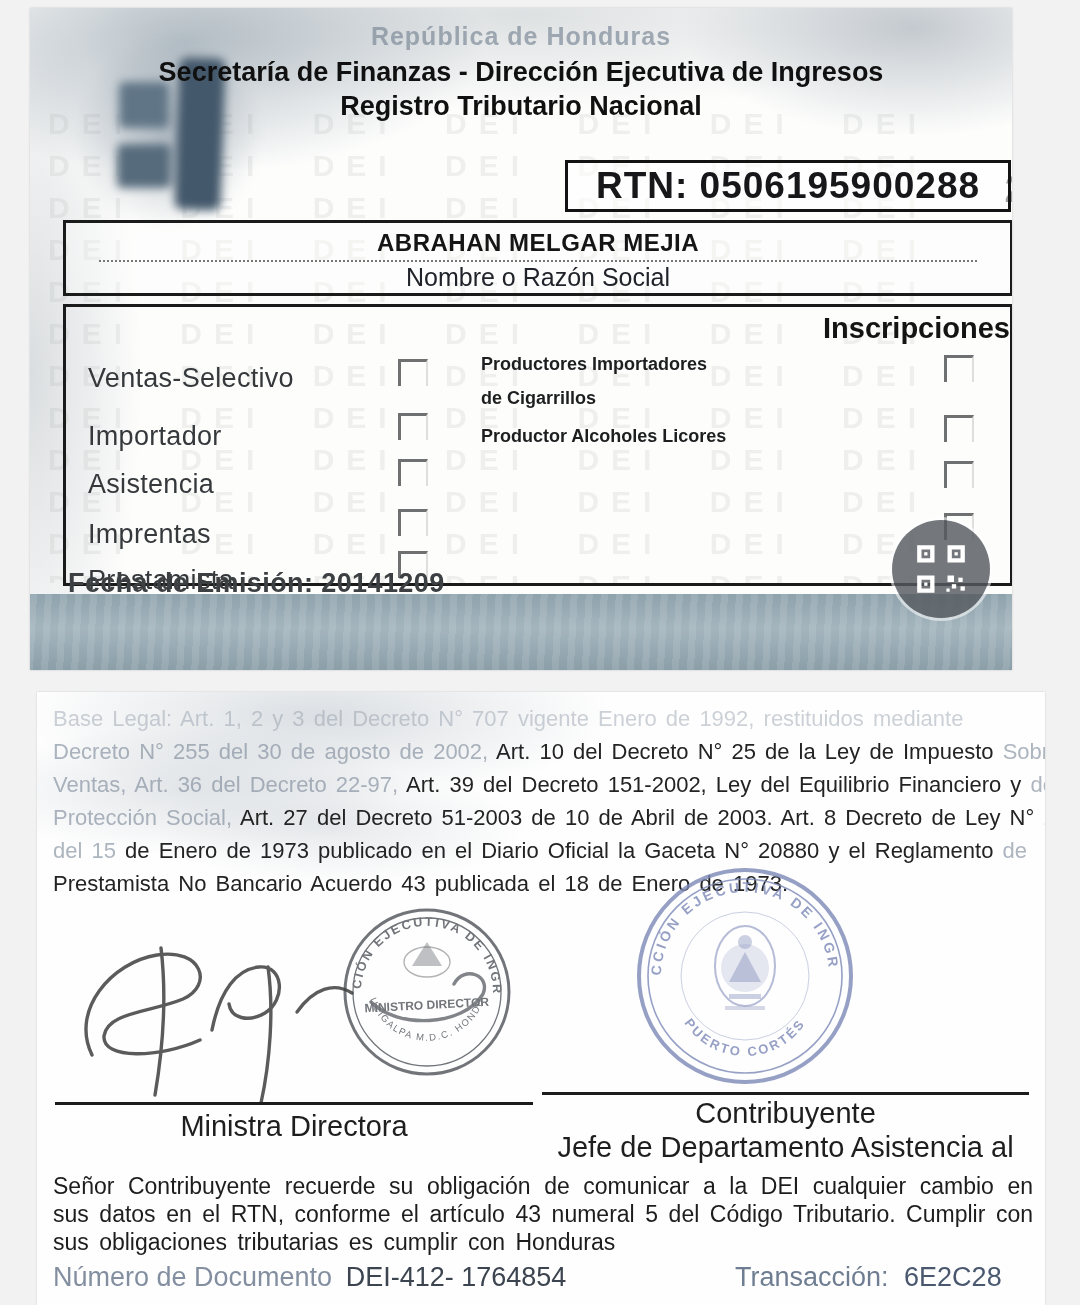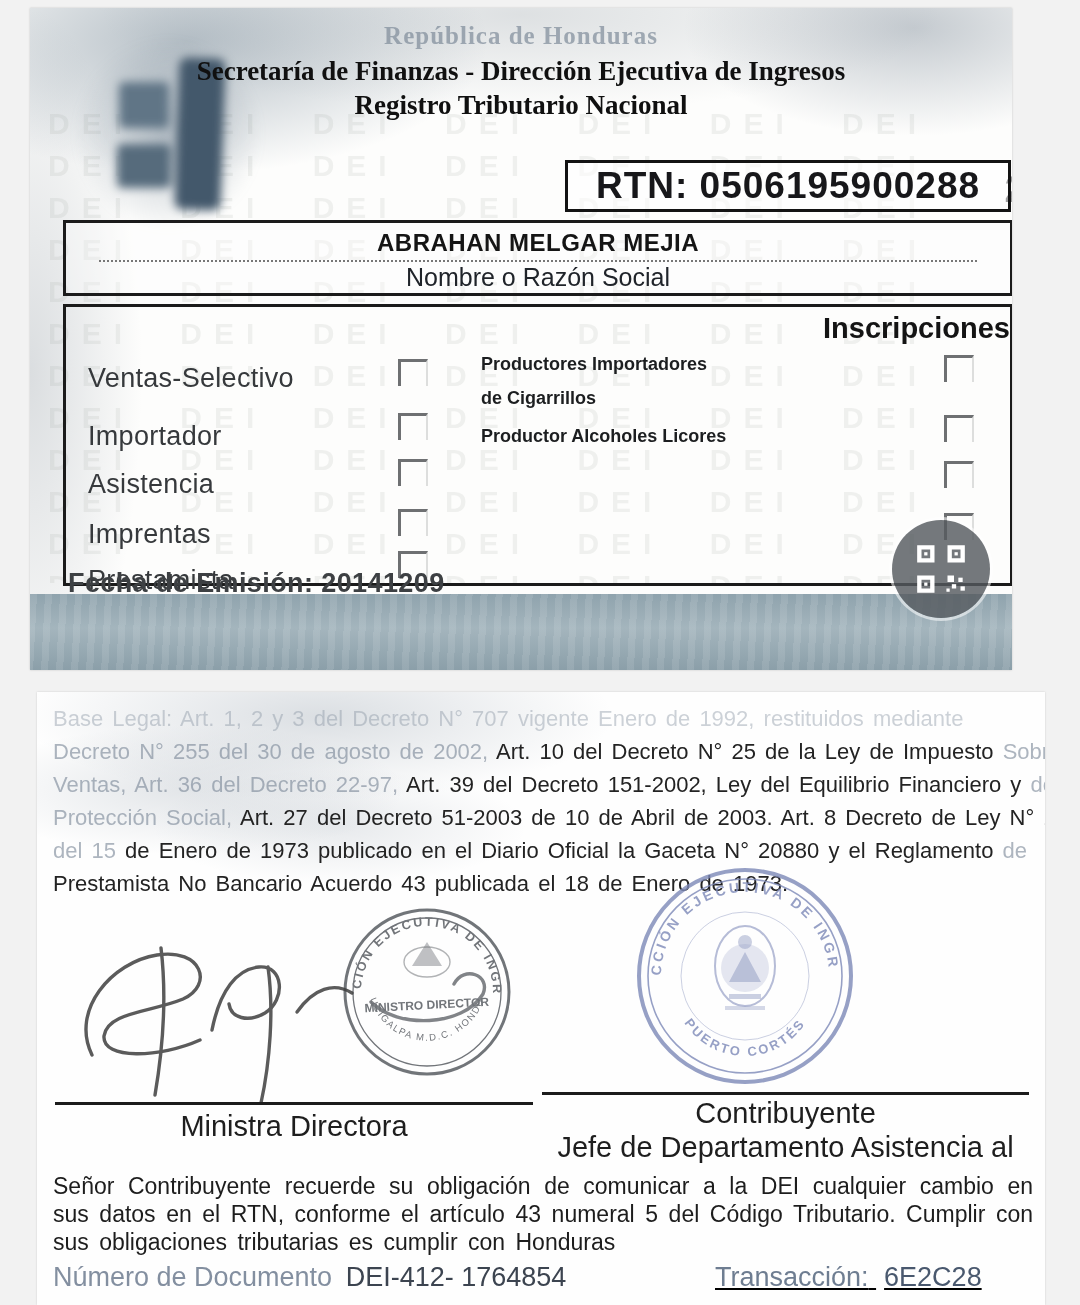--- a/index.html
+++ b/index.html
@@ -23,21 +23,21 @@
     overflow:hidden;
   }
   .watermark {
     position:absolute; left:18px; top:95px; width:946px; height:480px;
     font-size:30px; font-weight:bold; line-height:42px;
     letter-spacing:12px; word-spacing:26px;
     color:rgba(148,152,148,.13);
     overflow:hidden; white-space:normal; word-break:break-all;
     user-select:none; z-index:1;
   }
-  .front-header { position:absolute; left:0; top:14px; width:100%; text-align:center; z-index:3;font-family:Liberation Serif, serif; }
+  .front-header { position:absolute; left:0; top:14px; width:100%; text-align:center; z-index:3; }
   .hdr-country { font-size:25px; font-weight:bold; color:rgba(122,136,150,.68); letter-spacing:1px; }
   .hdr-org     { font-size:27px; font-weight:bold; color:#101010; margin-top:6px; }
   .hdr-reg     { font-size:27px; font-weight:bold; color:#101010; margin-top:3px; }
   .front-logo { position:absolute; left:55px; top:42px; width:175px; height:170px; filter:blur(5px); z-index:2; }
   .front-logo .l-bar   { position:absolute; left:92px; top:8px;  width:46px; height:152px; background:#43586b; border-radius:8px; transform:rotate(2deg); }
   .front-logo .l-b1    { position:absolute; left:34px; top:32px; width:50px; height:46px;  background:#607586; border-radius:5px; }
   .front-logo .l-b2    { position:absolute; left:32px; top:94px; width:54px; height:44px;  background:#566b7c; border-radius:5px; }
   .front-logo .l-haze  { position:absolute; left:-12px; top:-14px; width:190px; height:196px; background:radial-gradient(ellipse, rgba(92,112,130,.42), rgba(92,112,130,0) 70%); }
   .rtn-box {
     position:absolute; left:535px; top:152px; width:446px; height:52px; z-index:3;
@@ -108,21 +108,21 @@
   .siglabel { position:absolute; text-align:center; font-size:29px; color:#1e1e1e; z-index:5; }
   .siglabel-left  { left:18px;  top:418px; width:478px; }
   .siglabel-right { left:505px; top:404px; width:487px; line-height:34px; }
   .notice {
     position:absolute; left:16px; top:480px; width:980px;
     font-size:23px; line-height:28px; color:#1d1d1d; word-spacing:4px; text-align:justify;
   }
   .bottom-row { position:absolute; left:16px; top:570px; width:980px; font-size:27px; z-index:4; }
   .doc-label { color:rgba(96,112,133,.78); }
   .doc-value { color:#3c4450; margin-left:6px; }
-  .tx-wrap   { position:absolute; left:662px; top:0;text-decoration:underline; }
+  .tx-wrap   { position:absolute; left:682px; top:0; }
   .tx-label  { color:rgba(74,92,118,.8); }
   .tx-value  { color:rgba(58,74,98,.92); margin-left:8px; }
 </style>
 </head>
 <body>
 
 <div class="card-front">
   <div class="watermark">DEI DEI DEI DEI DEI DEI DEI DEI DEI DEI DEI DEI DEI DEI DEI DEI DEI DEI DEI DEI DEI DEI DEI DEI DEI DEI DEI DEI DEI DEI DEI DEI DEI DEI DEI DEI DEI DEI DEI DEI DEI DEI DEI DEI DEI DEI DEI DEI DEI DEI DEI DEI DEI DEI DEI DEI DEI DEI DEI DEI DEI DEI DEI DEI DEI DEI DEI DEI DEI DEI DEI DEI DEI DEI DEI DEI DEI DEI DEI DEI DEI DEI DEI DEI DEI DEI DEI DEI DEI DEI DEI DEI DEI DEI DEI DEI DEI DEI DEI DEI DEI DEI DEI DEI DEI DEI DEI DEI DEI DEI DEI DEI DEI DEI DEI DEI DEI DEI DEI DEI DEI DEI DEI DEI DEI DEI DEI DEI DEI DEI DEI DEI DEI DEI DEI DEI DEI DEI DEI DEI DEI DEI DEI DEI DEI DEI DEI DEI DEI DEI DEI DEI DEI DEI DEI DEI DEI DEI DEI DEI DEI DEI DEI DEI DEI DEI DEI DEI DEI DEI DEI DEI DEI DEI DEI DEI DEI DEI DEI DEI DEI DEI DEI DEI DEI DEI DEI DEI DEI DEI DEI DEI DEI DEI DEI DEI DEI DEI DEI DEI DEI DEI DEI DEI DEI DEI DEI DEI DEI DEI DEI DEI DEI DEI DEI DEI DEI DEI DEI DEI DEI DEI DEI DEI DEI DEI DEI DEI DEI DEI DEI DEI DEI DEI DEI DEI DEI DEI DEI DEI DEI DEI DEI DEI DEI DEI DEI DEI DEI DEI DEI DEI DEI DEI DEI DEI DEI DEI DEI DEI DEI DEI DEI DEI DEI DEI DEI DEI DEI DEI DEI DEI DEI DEI DEI DEI DEI DEI DEI DEI DEI DEI DEI DEI DEI DEI DEI DEI DEI DEI DEI DEI DEI DEI DEI DEI DEI DEI DEI DEI DEI DEI DEI DEI DEI DEI DEI DEI DEI DEI DEI DEI DEI DEI DEI DEI DEI DEI DEI DEI DEI DEI DEI DEI DEI DEI DEI DEI DEI DEI DEI DEI DEI DEI DEI DEI DEI DEI DEI DEI DEI DEI DEI DEI DEI DEI DEI DEI DEI DEI DEI DEI DEI DEI DEI DEI DEI DEI DEI DEI DEI DEI DEI DEI DEI DEI DEI DEI DEI DEI DEI DEI DEI DEI DEI DEI DEI DEI DEI DEI DEI DEI DEI DEI DEI DEI DEI DEI DEI DEI DEI DEI DEI DEI DEI DEI DEI DEI DEI DEI DEI DEI DEI DEI DEI DEI DEI DEI DEI DEI DEI DEI DEI DEI DEI DEI DEI DEI DEI DEI </div>
 
   <div class="front-header">

